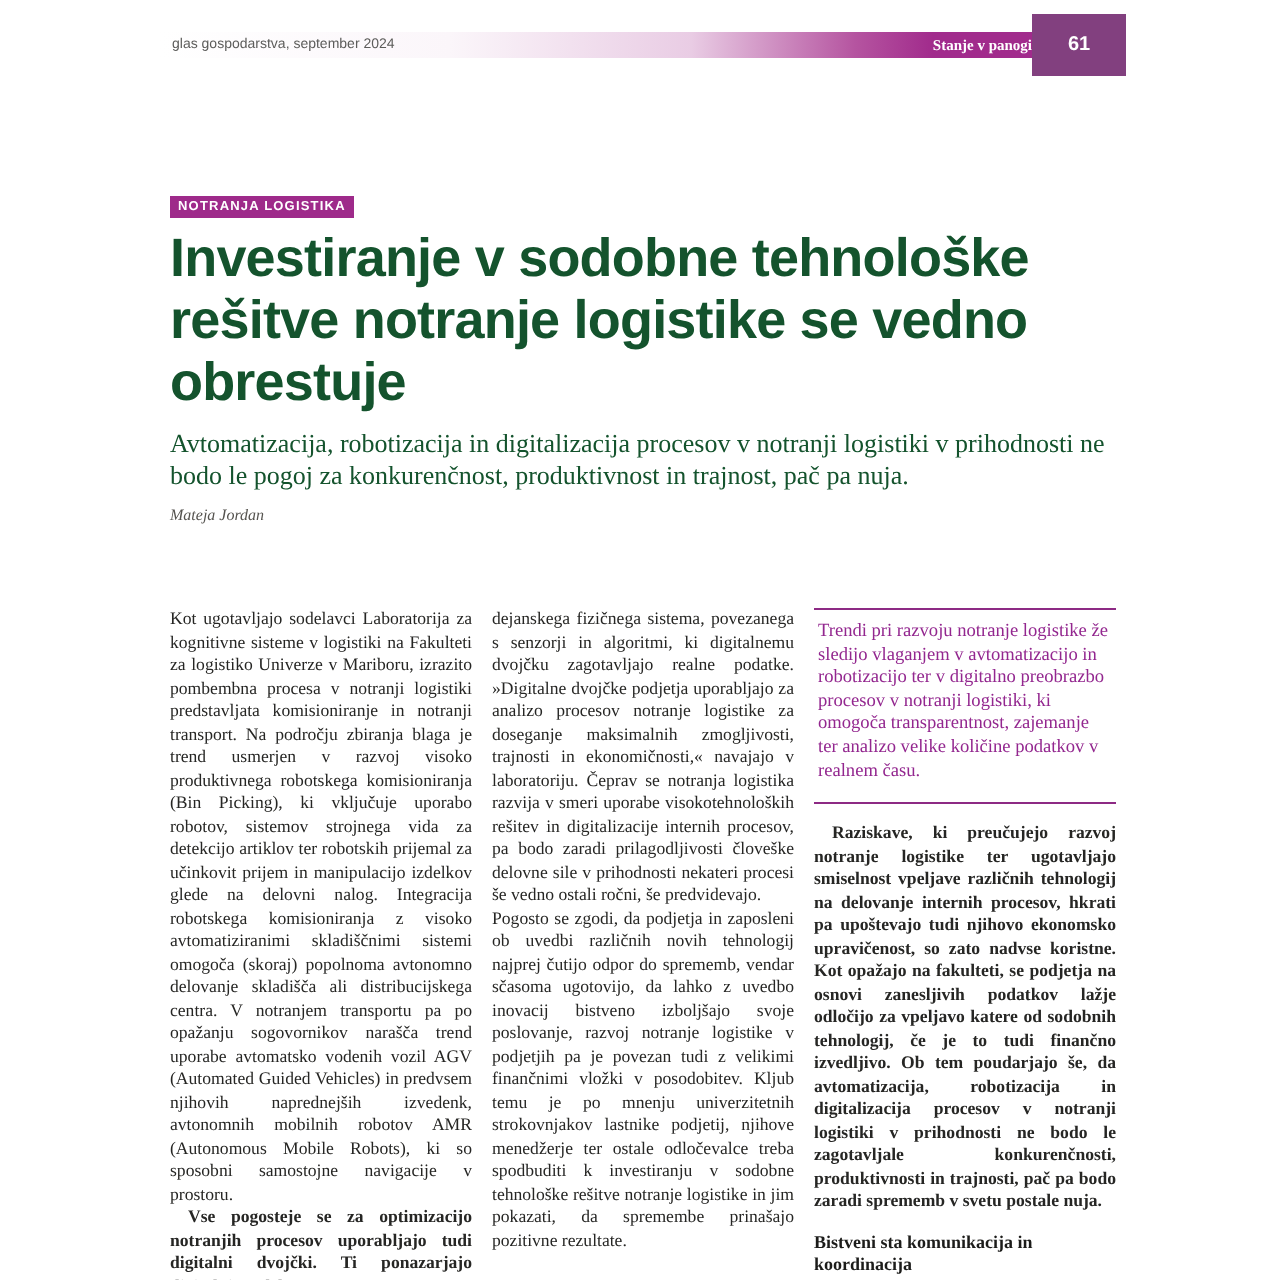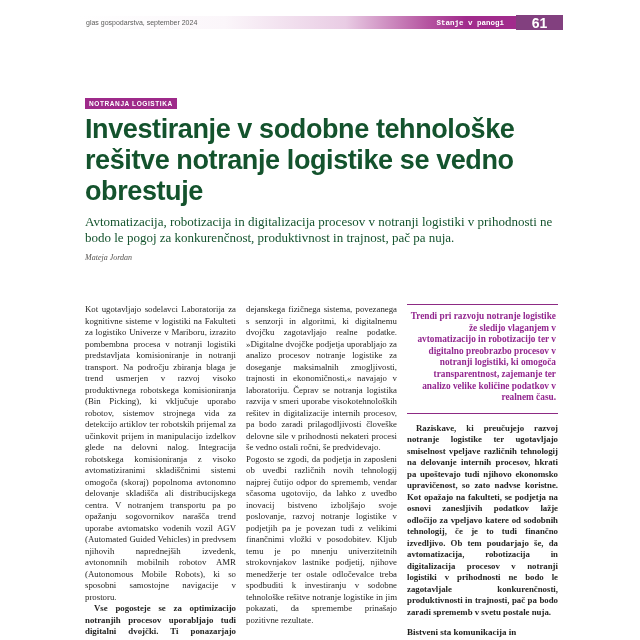--- a/index.html
+++ b/index.html
@@ -11,27 +11,27 @@
     position: absolute; left: 80px; top: 16px; width: 483px; height: 13px;
     display: flex; align-items: center;
     background: linear-gradient(90deg, #ffffff 0%, #fbf6fa 30%, #e9cce4 55%, #b554a0 72%, #a12b8c 80%, #a12b8c 100%);
   }
   .journal {
     font-family: "Liberation Sans", sans-serif; font-size: 7px; color: #5c5c5a;
     padding-left: 6px; white-space: nowrap;
   }
   .header-spacer { flex: 1; }
   .section-badge {
-    font-family: Liberation Mono, monospace; font-size: 7.5px; font-weight: bold;
-    color: #ffffff; padding-right: 12px; white-space: nowrap;
+    font-family: Liberation Serif, serif; font-size: 7.5px; font-weight: bold;
+    color: #ffffff; white-space: nowrap;
   }
   .page-number {
-    width: 47px; height: 15px; background: #82407f;
+    width: 47px; height: 31px; background: #82407f;
     display: flex; align-items: center; justify-content: center;
-    font-family: "Liberation Sans", sans-serif; font-size: 14px; font-weight: bold; color: #ffffff;
+    font-family: "Liberation Sans", sans-serif; font-size: 10px; font-weight: bold; color: #ffffff;
   }
 
   
   .content { position: absolute; left: 85px; top: 92px; width: 472px; }
   .category-chip {
     display: inline-block; background: #9e2a8a; color: #ffffff;
     font-family: "Liberation Sans", sans-serif; font-size: 6.5px; font-weight: bold;
     letter-spacing: 0.6px; padding: 2px 4px 2px; text-transform: uppercase;
   }
   .article-title {
@@ -61,22 +61,22 @@
   }
   .col h3.first { margin-top: 0; }
   .col b { font-weight: normal; }
 
   
   .pullquote {
     border-top: 1.5px solid #8d2a84; border-bottom: 1.5px solid #8d2a84;
     padding: 6px 2px 9px; margin-bottom: 9px;
   }
   .pullquote p {
-    font-size: 9.3px; line-height: 11.6px; font-weight: bold; color: #93278f;
-    text-align: right; text-indent: 0 !important; hyphens: none;
+    font-size: 9.3px; line-height: 11.6px; font-weight: normal; color: #93278f;
+    text-align: left; text-indent: 0 !important; hyphens: none;
   }
 </style>
 </head>
 <body>
 
 <div>
 
   <div class="header-bar">
     <span class="journal">glas gospodarstva, september 2024</span>
     <span class="header-spacer"></span>

